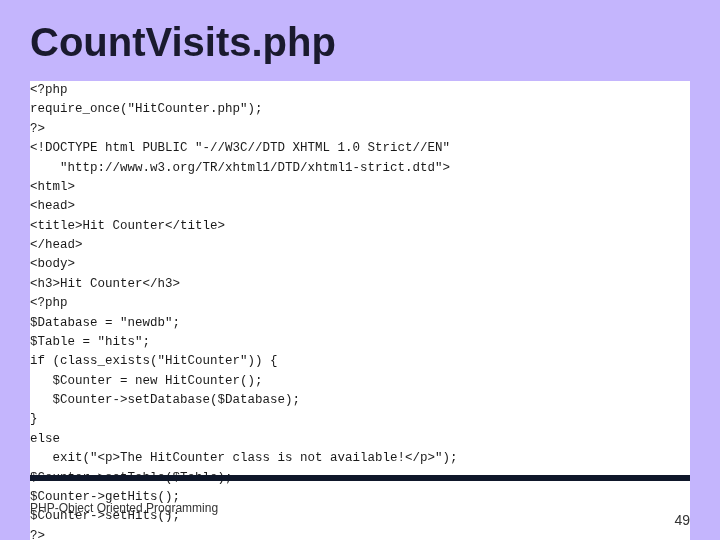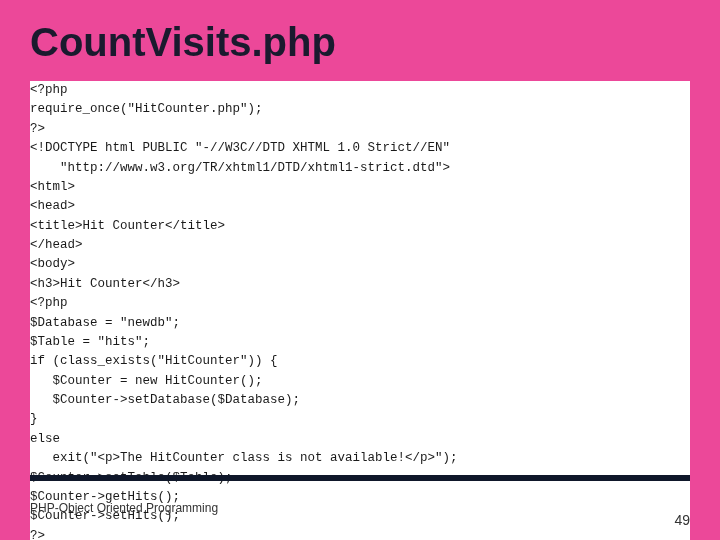--- a/index.html
+++ b/index.html
@@ -13,21 +13,21 @@
       height: 540px;
       background: #ffffff;
       font-family: Arial, sans-serif;
       position: relative;
       overflow: hidden;
     }
 
     .slide-container {
       width: 720px;
       height: 540px;
-      background: #ec4899;
+      background: #c4b5fd;
       padding: 20px 30px 40px 30px;
       position: relative;
     }
 
     .slide-title {
       font-size: 40px;
       font-weight: bold;
       color: #1a1a2e;
       margin-bottom: 16px;
       font-family: Arial, sans-serif;

